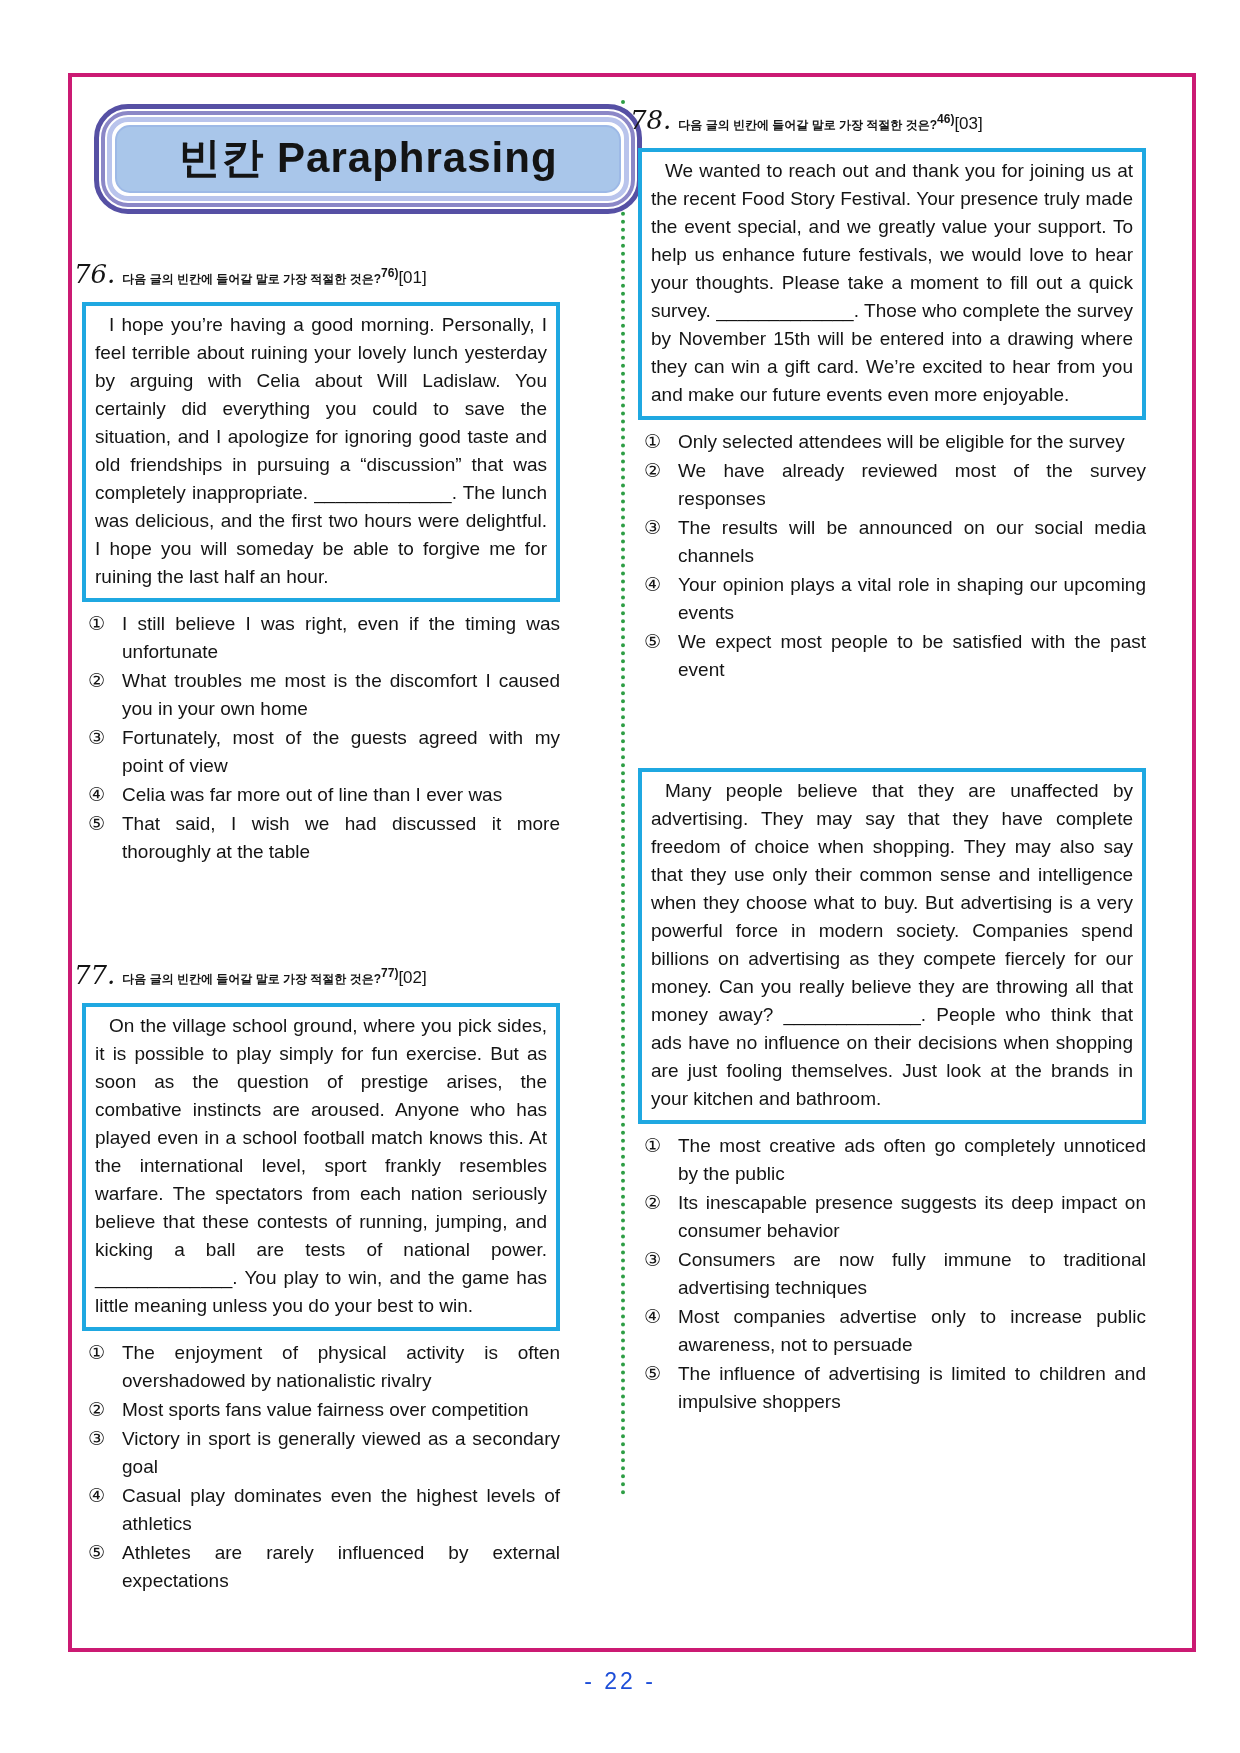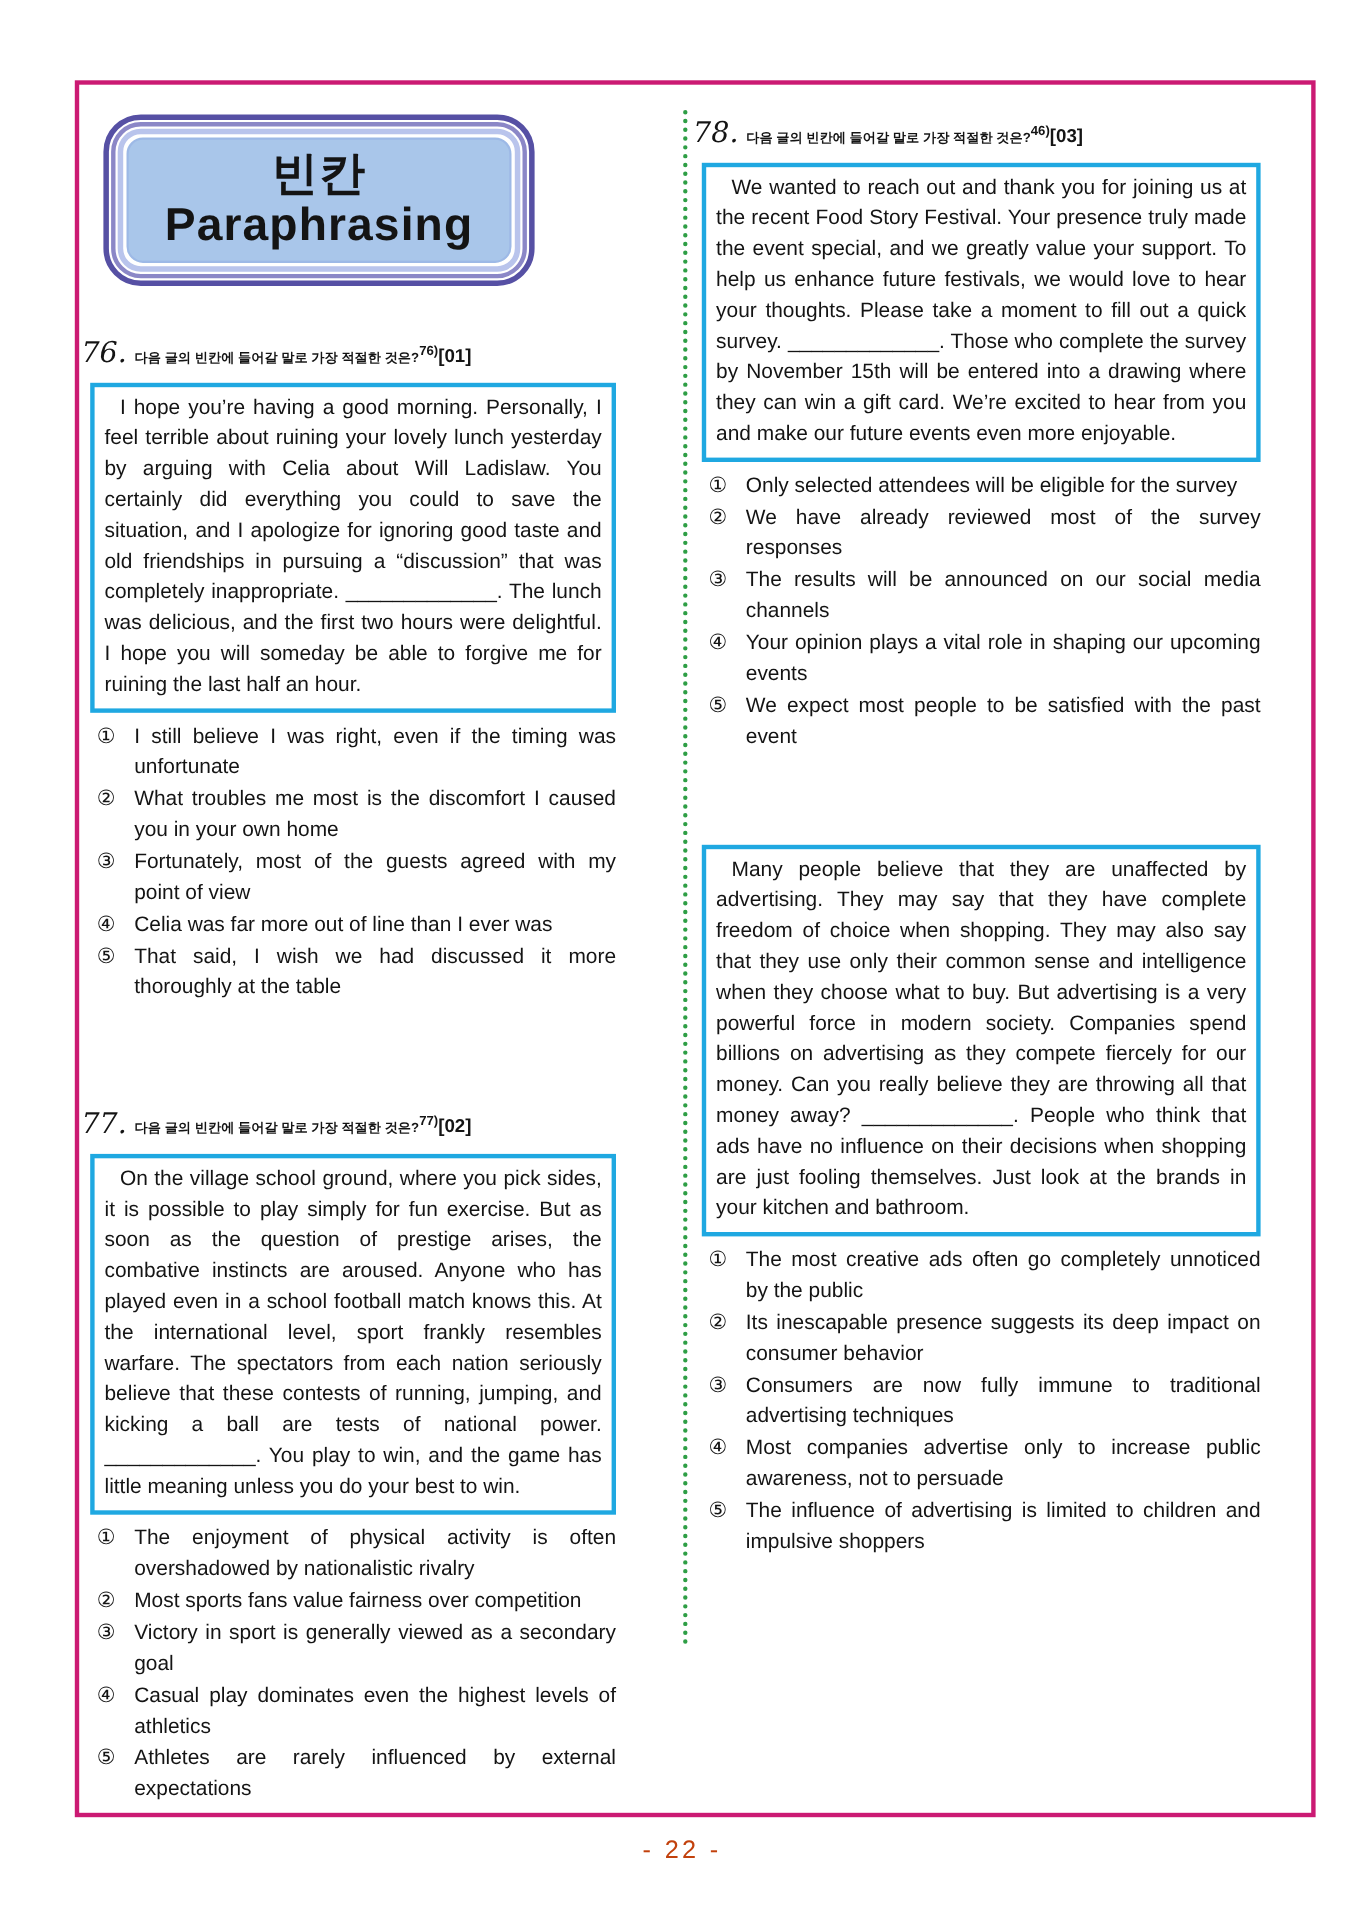--- a/index.html
+++ b/index.html
@@ -14,50 +14,50 @@
   }
   .divider {
     position:absolute; left:621px; top:100px; height:1396px; width:0;
     border-left:4px dotted var(--divider,#2e9e45);
   }
   .col { position:absolute; top:104px; }
   .col-left  { left:82px;  width:478px; }
   .col-right { left:638px; width:508px; }
 
   
-  .title-wrap { width:392px; margin:0 0 44px 12px; box-sizing:border-box; }
+  .title-wrap { width:548px; margin:0 0 44px 12px; box-sizing:border-box; }
   .tb1 { border:5px solid var(--title-ring1,#5650a4); border-radius:34px; padding:2px; background:#fff; }
   .tb2 { border:4px solid var(--title-ring2,#8b87c7); border-radius:27px; padding:2px; background:#fff; }
   .tb3 { border:5px solid var(--title-ring3,#b9c4ec); border-radius:21px; padding:3px; background:#fff; }
   .tb4 { border:2px solid var(--title-ring4,#9db9e6); border-radius:15px;
          background:var(--title-fill,#a9c6ea); text-align:center; padding:8px 4px 10px; }
   .title-text { font-size:42px; font-weight:bold; letter-spacing:1px; line-height:46px; }
 
   .q-header { margin:0 0 8px -8px; line-height:30px; }
   .q-num { font-family:"DejaVu Serif", serif; font-style:italic; font-weight:normal;
            font-size:26px; margin-right:7px; }
   .q-prompt { font-weight:bold; font-size:12px; }
   .q-sup { font-size:12px; font-weight:bold; }
-  .q-ref { font-weight:bold; font-size:17px;text-align:right; }
+  .q-ref { font-weight:normal; font-size:17px;text-align:right; }
 
   .passage {
     border:4px solid var(--passage-border,#1fa8e1); box-sizing:border-box;
     padding:5px 9px 7px; margin:0 0 7px 0;
     font-size:19px; line-height:28px; text-align:justify; text-indent:14px;
   }
   .options { list-style:none; margin:0; padding:0 0 0 6px; }
   .option  { font-size:19px; line-height:28px; text-align:justify; padding-left:34px; }
   .marker  { display:inline-block; width:34px; margin-left:-34px;
              font-family:"DejaVu Sans", sans-serif; font-size:19px; }
   .q-gap-left  { margin-top:92px; }
   .q-gap-right { margin-top:84px; }
 
   .footer {
     position:absolute; left:0; top:1668px; width:1240px; text-align:center;
-    font-size:23px; letter-spacing:3px; color:#c2410c;
+    font-size:23px; letter-spacing:3px; color:#1d4ed8;
   }
 </style>
 </head>
 <body>
 
 <div class="frame"></div>
 <div class="divider"></div>
 
 <div class="col col-left">
 

